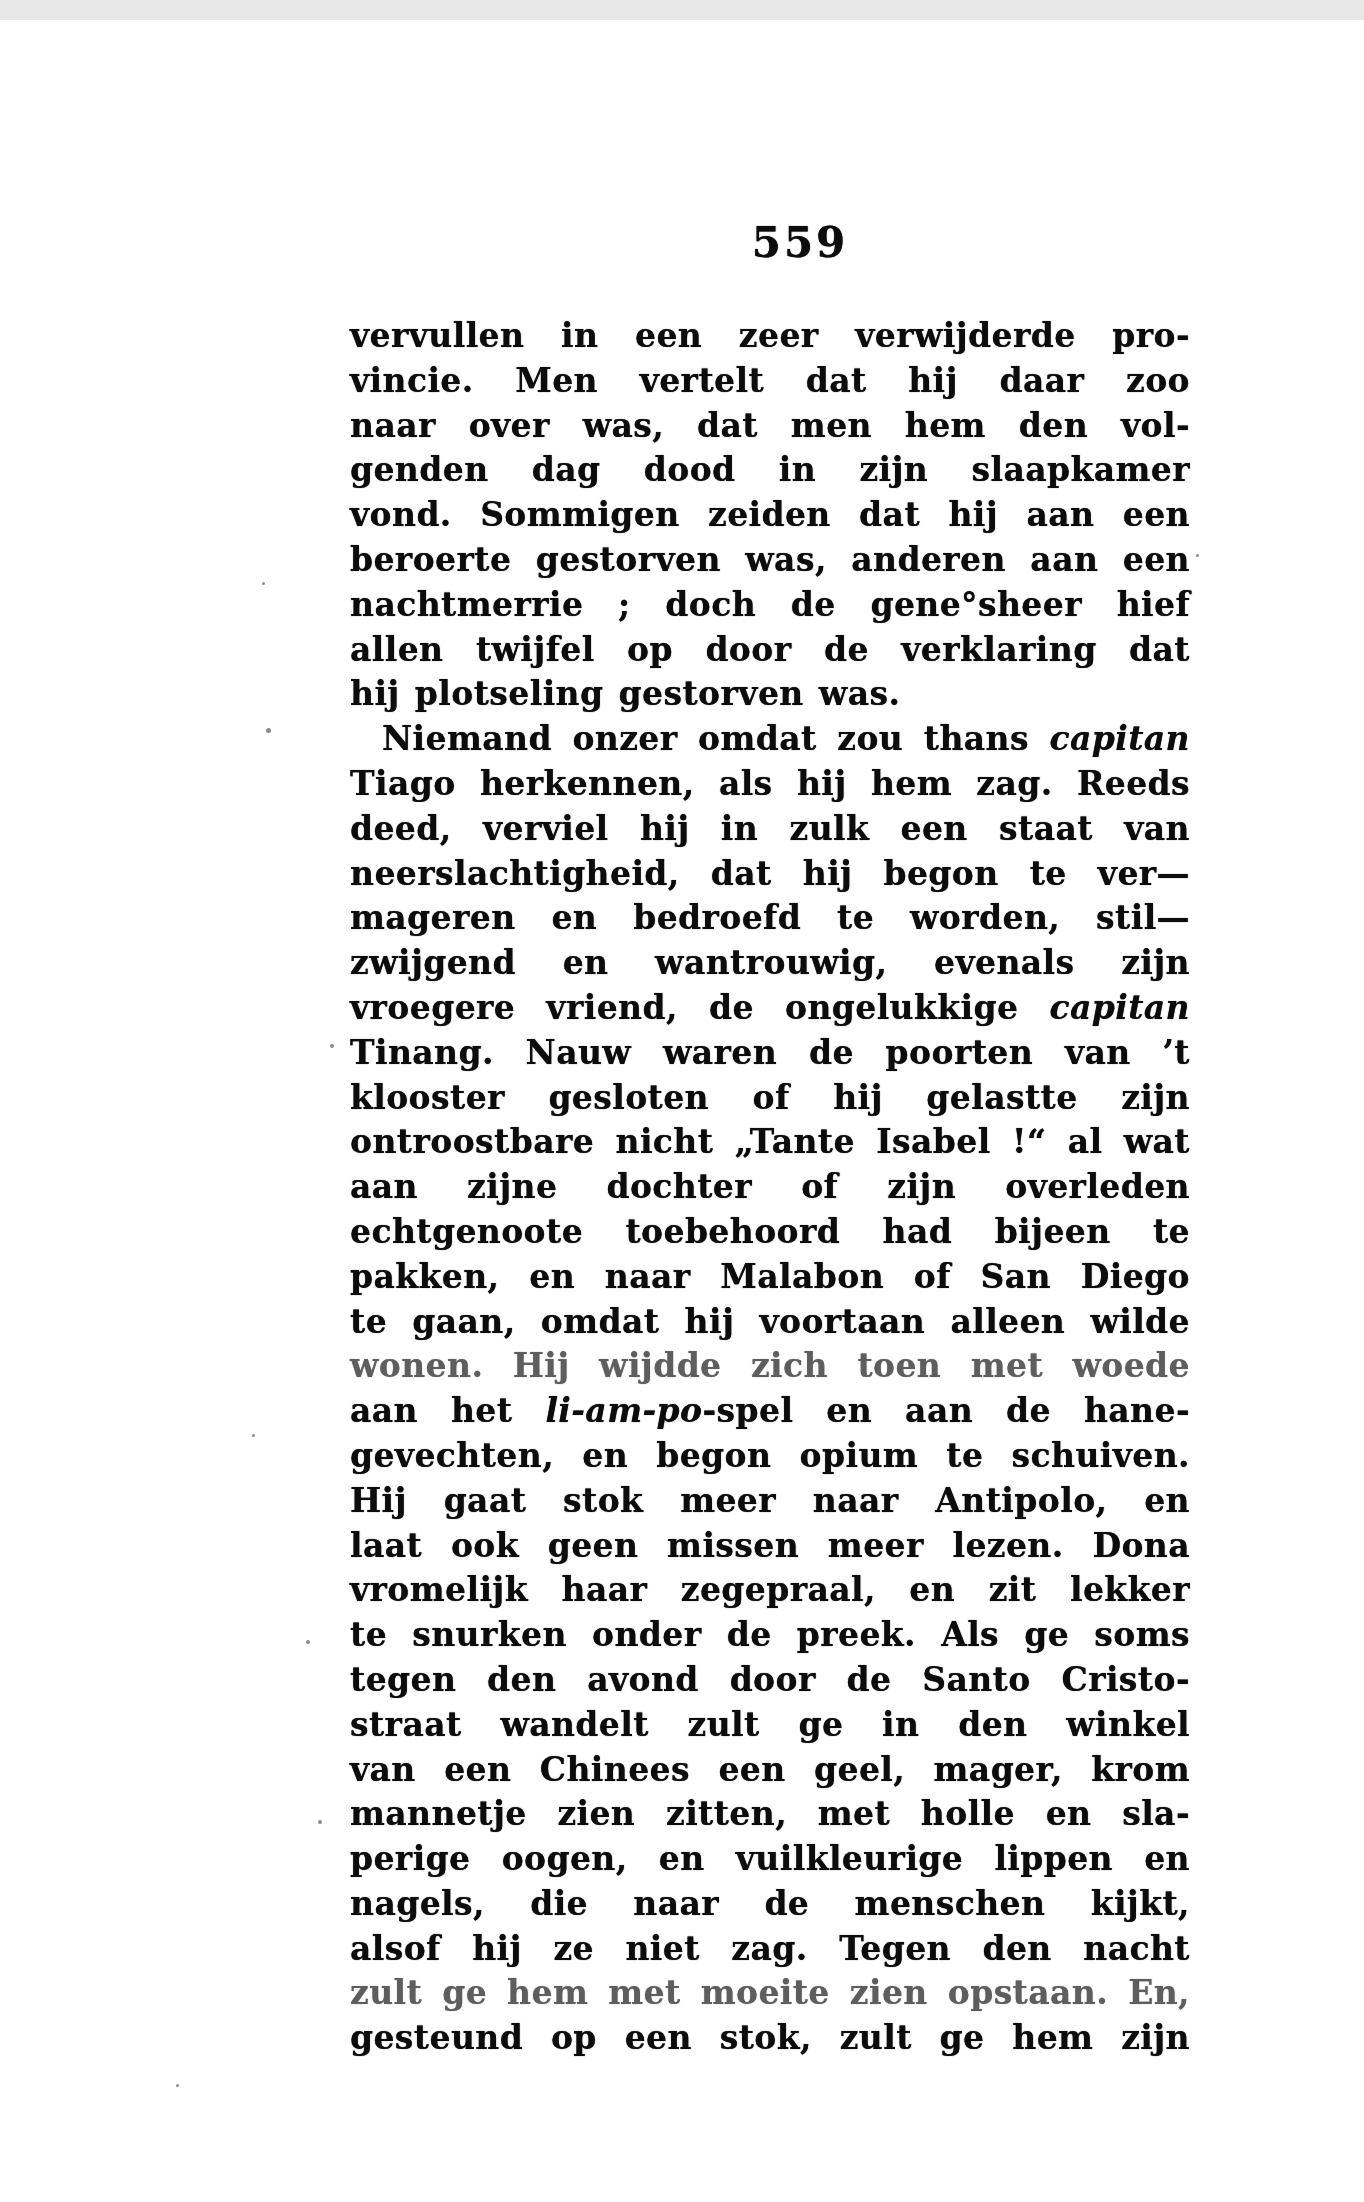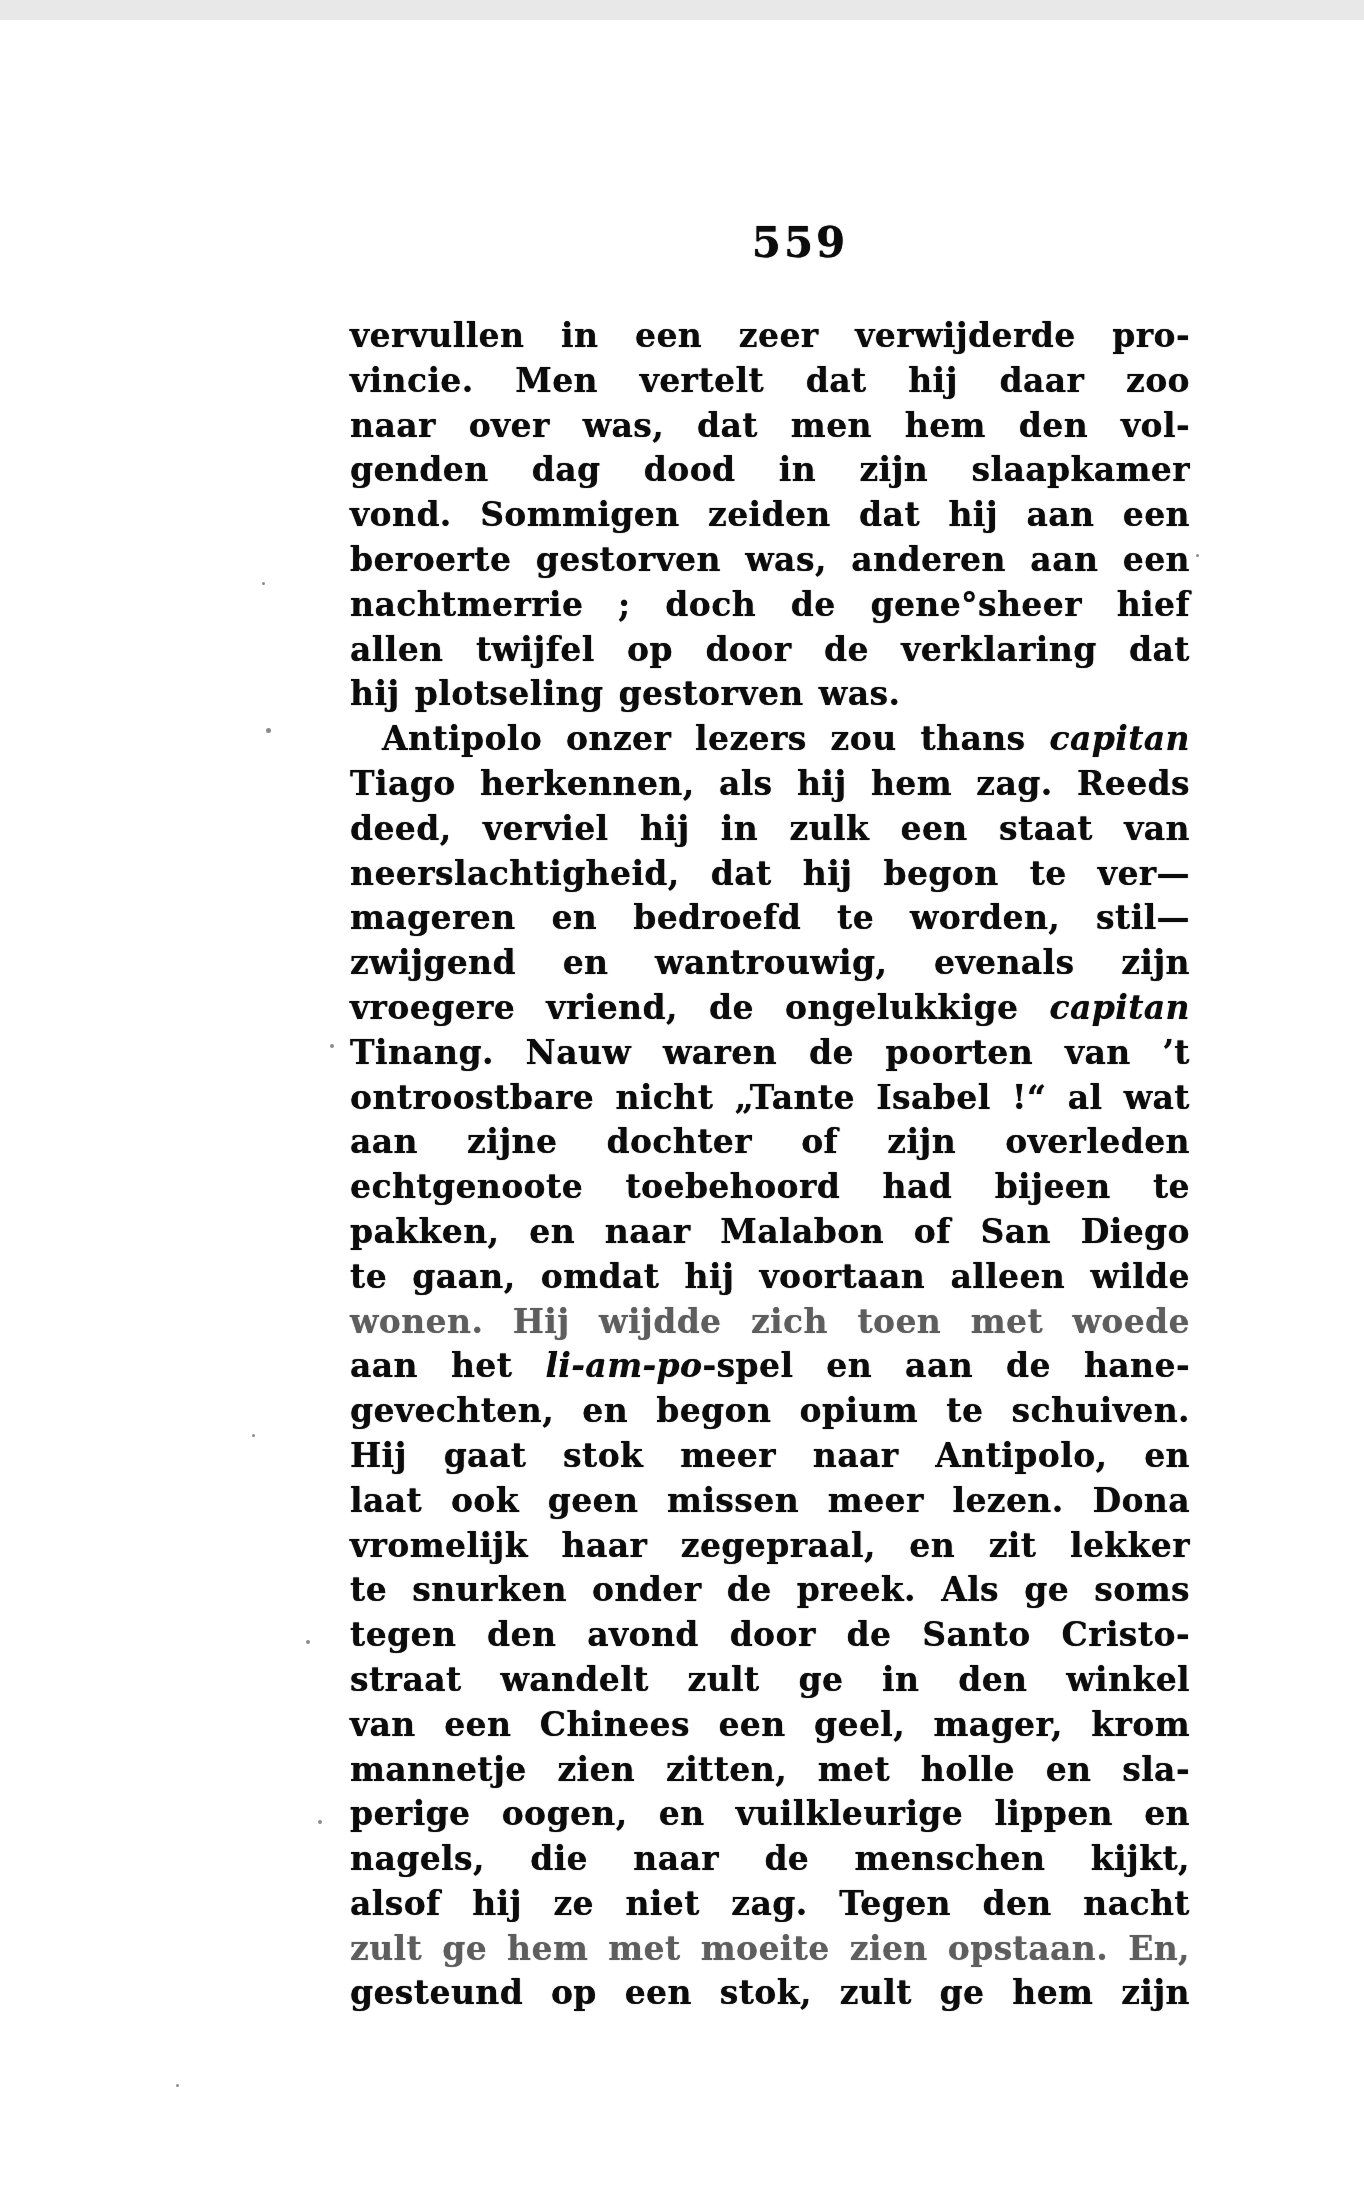--- a/index.html
+++ b/index.html
@@ -79,28 +79,29 @@
   <div class="text-block">
       <div class="line just"><span>vervullen in een zeer verwijderde pro-</span></div>
       <div class="line just"><span>vincie. Men vertelt dat hij daar zoo</span></div>
       <div class="line just"><span>naar over was, dat men hem den vol-</span></div>
       <div class="line just"><span>genden dag dood in zijn slaapkamer</span></div>
       <div class="line just"><span>vond. Sommigen zeiden dat hij aan een</span></div>
       <div class="line just"><span>beroerte gestorven was, anderen aan een</span></div>
       <div class="line just"><span>nachtmerrie ; doch de gene°sheer hief</span></div>
       <div class="line just"><span>allen twijfel op door de verklaring dat</span></div>
       <div class="line no-just"><span>hij plotseling gestorven was.</span></div>
-      <div class="line just indent"><span>Antipolo onzer lezers zou thans </span><span class="it">capitan</span></div>
+      <div class="line just indent"><span>Niemand onzer omdat zou thans </span><span class="it">capitan</span></div>
       <div class="line just"><span>Tiago herkennen, als hij hem zag. Reeds</span></div>
       <div class="line just"><span>deed, verviel hij in zulk een staat van</span></div>
       <div class="line just"><span>neerslachtigheid, dat hij begon te ver—</span></div>
       <div class="line just"><span>mageren en bedroefd te worden, stil—</span></div>
       <div class="line just"><span>zwijgend en wantrouwig, evenals zijn</span></div>
       <div class="line just"><span>vroegere vriend, de ongelukkige </span><span class="it">capitan</span></div>
       <div class="line just"><span>Tinang. Nauw waren de poorten van ’t</span></div>
+      <div class="line just"><span>klooster gesloten of hij gelastte zijn</span></div>
       <div class="line just"><span>ontroostbare nicht „Tante Isabel !“ al wat</span></div>
       <div class="line just"><span>aan zijne dochter of zijn overleden</span></div>
       <div class="line just"><span>echtgenoote toebehoord had bijeen te</span></div>
       <div class="line just"><span>pakken, en naar Malabon of San Diego</span></div>
       <div class="line just"><span>te gaan, omdat hij voortaan alleen wilde</span></div>
       <div class="line just faded"><span>wonen. Hij wijdde zich toen met woede</span></div>
       <div class="line just"><span>aan het </span><span class="it">li-am-po</span><span>-spel en aan de hane-</span></div>
       <div class="line just"><span>gevechten, en begon opium te schuiven.</span></div>
       <div class="line just"><span>Hij gaat stok meer naar Antipolo, en</span></div>
       <div class="line just"><span>laat ook geen missen meer lezen. Dona</span></div>

